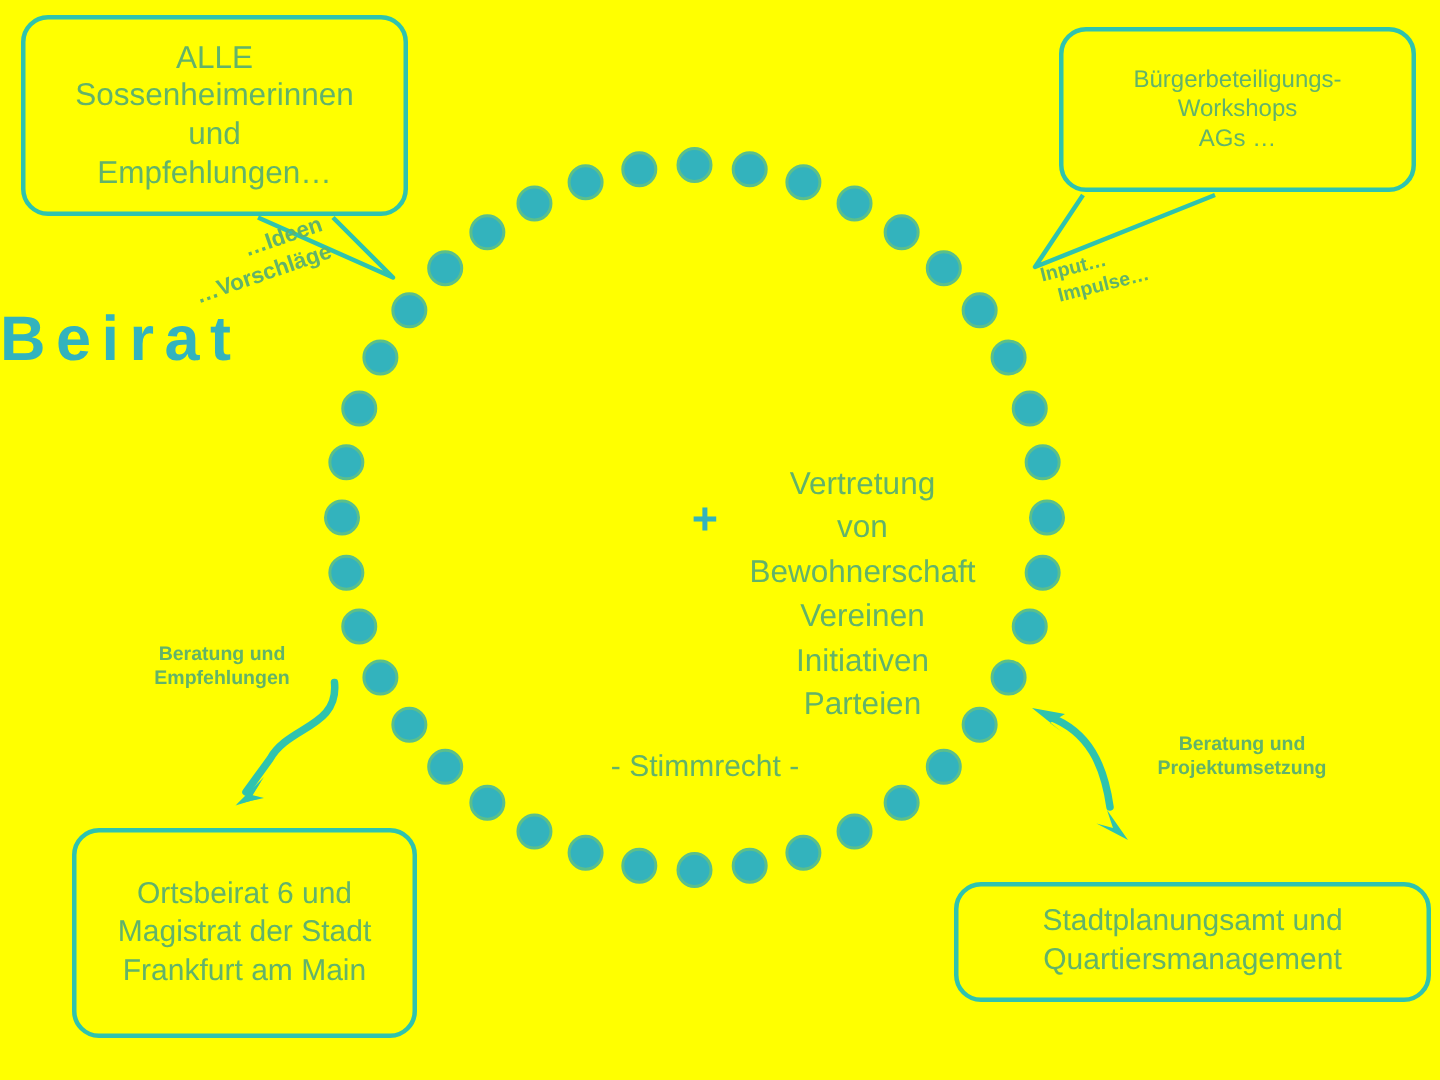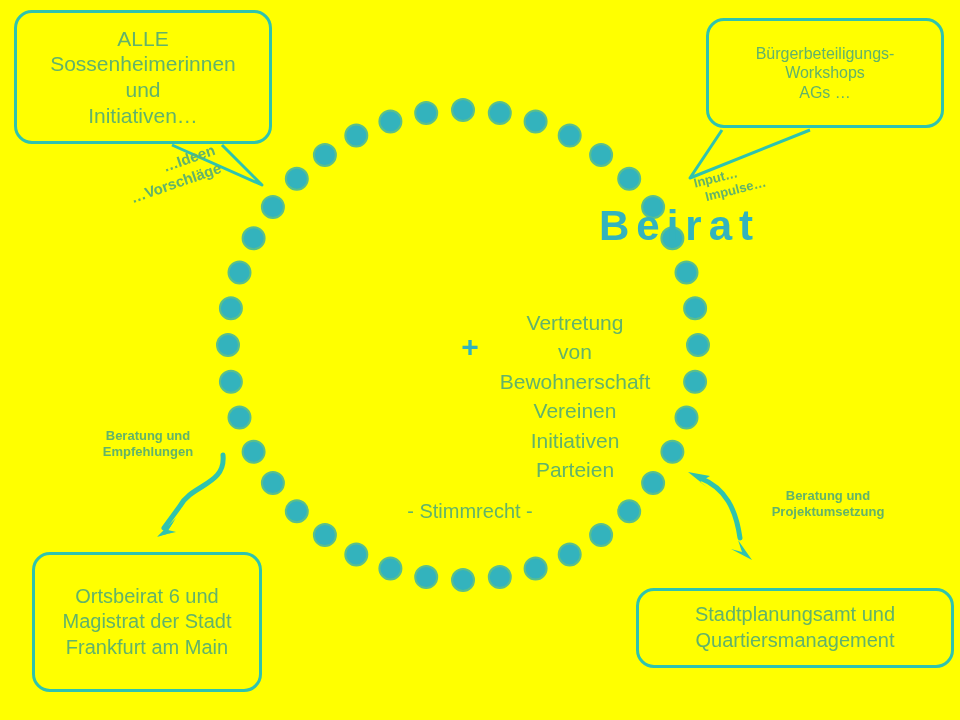--- a/index.html
+++ b/index.html
@@ -54,27 +54,27 @@
     border-radius: 18px;
     background: #ffff00;
     color: #62b36a;
     text-align: center;
     line-height: 1.28;
     display: flex;
     align-items: center;
     justify-content: center;
     font-size: 20px;
   }
-  #box-ortsbeirat { left: 32px; top: 552px; width: 230px; height: 140px; }
+  #box-ortsbeirat { left: 48px; top: 552px; width: 230px; height: 140px; }
   #box-stadtplanung { left: 636px; top: 588px; width: 318px; height: 80px; }
   
   #beirat-title {
     position: absolute;
     left: 0; top: 202px; width: 760px;
-    text-align: right;
+    text-align: left;
     font-size: 42px;
     font-weight: bold;
     letter-spacing: 7px;
     color: #33b3bd;
   }
   .col {
     position: absolute;
     text-align: center;
     color: #62b36a;
     font-size: 21px;
@@ -201,21 +201,21 @@
       <polygon points="688,472 710,476 700,482 708,488" fill="#2fc3ae"></polygon>
       <polygon points="752,560 738,540 742,552 731,549" fill="#2fc3ae"></polygon>
     </g>
   </svg>
 
   <div class="bubble" id="bubble-alle">
     <span>
       <span class="line">ALLE</span>
       <span class="line">Sossenheimerinnen</span>
       <span class="line">und</span>
-      <span class="line">Initiativen…</span>
+      <span class="line">Empfehlungen…</span>
     </span>
   </div>
 
   <div class="bubble" id="bubble-workshops">
     <span>
       <span class="line">Bürgerbeteiligungs-</span>
       <span class="line">Workshops</span>
       <span class="line">AGs …</span>
     </span>
   </div>

